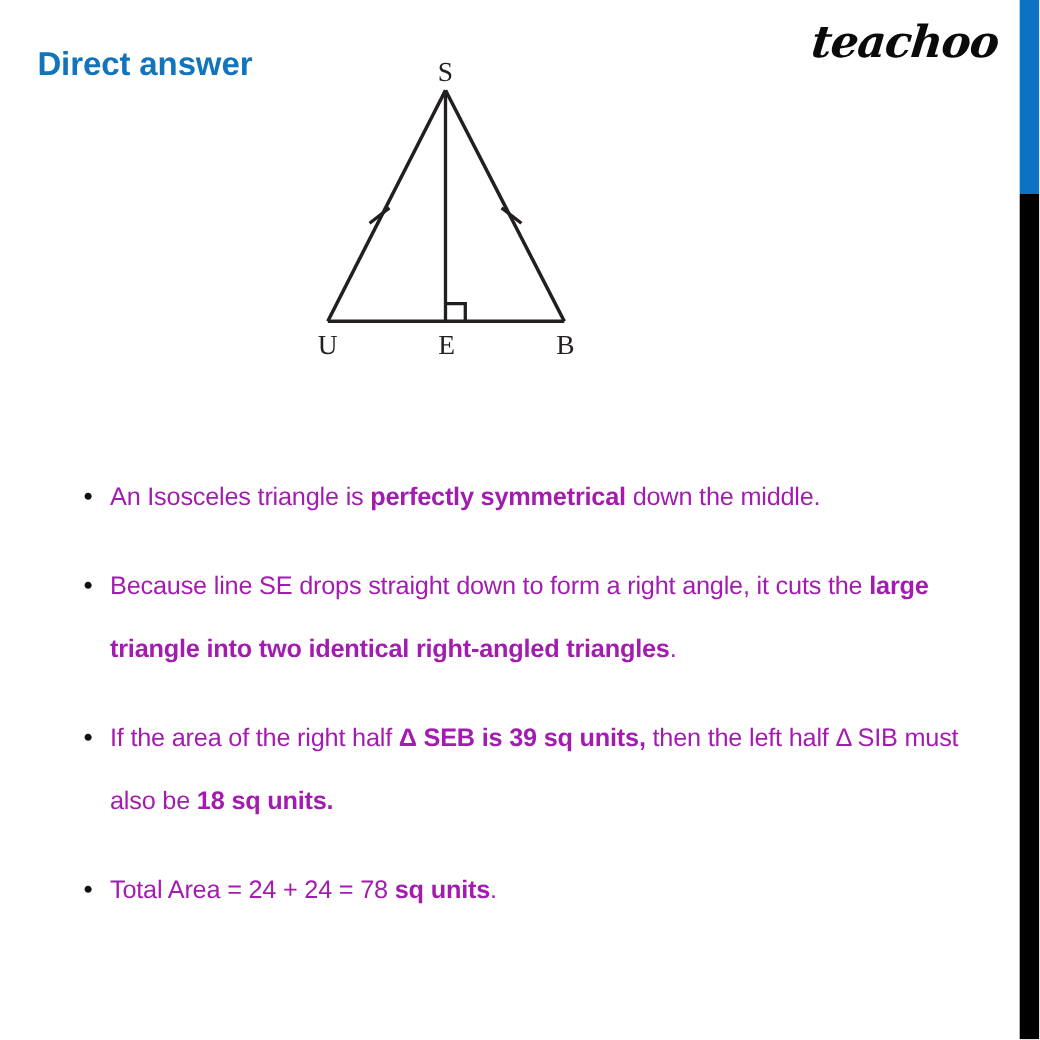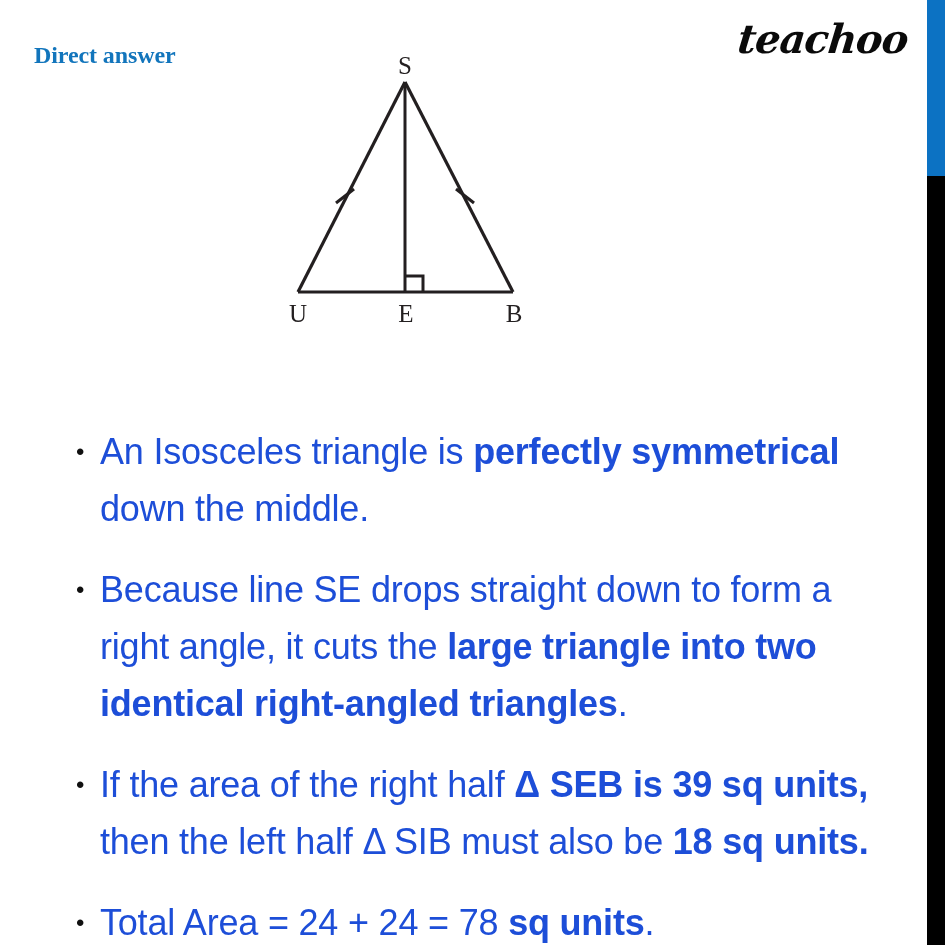--- a/index.html
+++ b/index.html
@@ -23,26 +23,25 @@
     width: 18px;
   }
   #edge-blue { top: 0; height: 176px; background: #0C72C3; }
   #edge-black { top: 176px; bottom: 0; background: #000000; }
 
   
   #page-title {
     position: absolute;
     left: 34px;
     top: 42px;
-    font-size: 24px;
+    font-size: 30px;
     font-weight: bold;
     color: #1275BC;
     letter-spacing: -0.1px;
     white-space: nowrap;
-    font-family: Liberation Serif, serif;
   }
   #brand-logo {
     position: absolute;
     right: 37px;
     top: 15px;
     font-family: "DejaVu Serif", serif;
     font-size: 40px;
     font-weight: bold;
     font-style: italic;
     color: #0a0a0a;
@@ -83,23 +82,23 @@
     width: 32px;
     font-size: 24px;
     line-height: 57px;
     color: #101010;
     text-align: left;
     padding-left: 8px;
     box-sizing: border-box;
   }
   .bullet-text {
     flex: 1 1 auto;
-    font-size: 36px;
+    font-size: 23px;
     line-height: 57px;
-    color: #1d4ed8;
+    color: #a21caf;
     letter-spacing: -0.2px;
   }
   .bullet-text b { font-weight: bold; }
 </style>
 </head>
 <body>
 
 <div id="slide">
 
   <div class="edge-bar" id="edge-blue" style="background: rgb(12, 114, 195);"></div>

